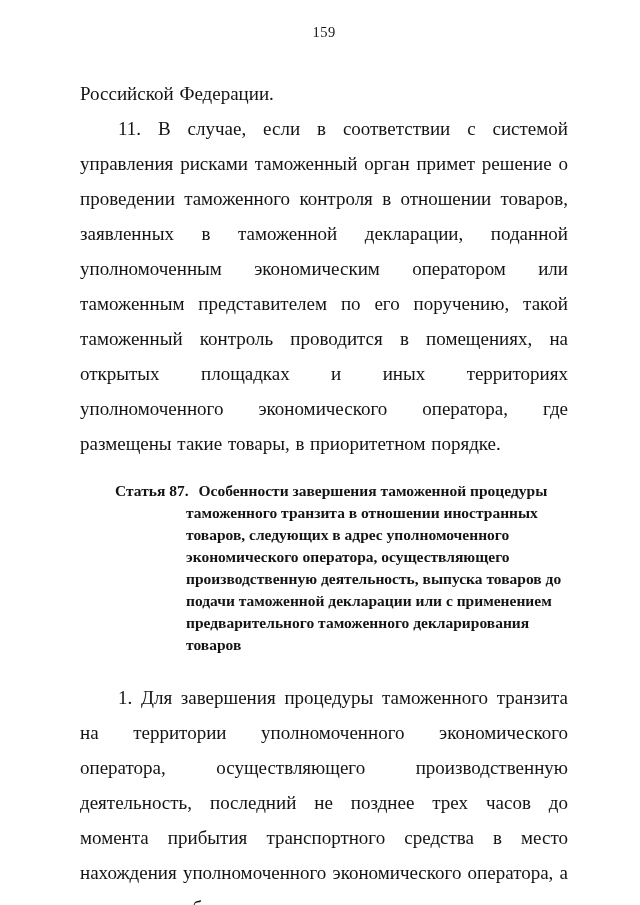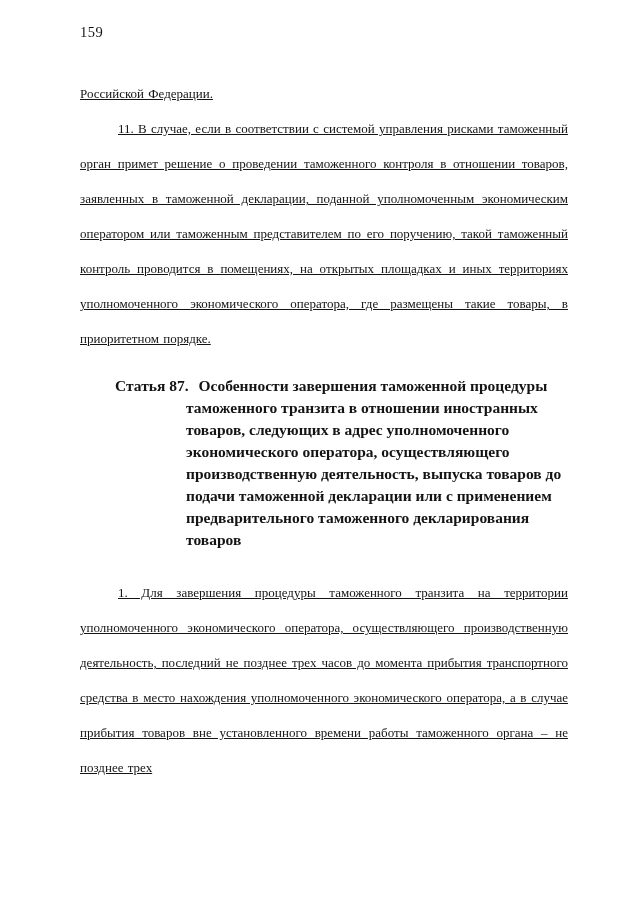--- a/index.html
+++ b/index.html
@@ -12,33 +12,32 @@
     color: #141414;
   }
   .page {
     width: 640px;
     height: 905px;
     background: #ffffff;
     padding: 22px 72px 0 80px;
     position: relative;
   }
   .page-number {
-    text-align: left;
+    text-align: center;
     font-size: 14.5px;
     line-height: 20px;
     margin-bottom: 34px;
     letter-spacing: 0.5px;
   }
   .para {
-    font-size: 13px;
+    font-size: 19px;
     line-height: 35px;
     text-align: justify;
     text-indent: 38px;
     word-spacing: 1px;
-    text-decoration: underline;
   }
   .para.no-indent {
     text-indent: 0;
   }
   .article-heading {
     font-weight: bold;
     font-size: 15.5px;
     line-height: 22px;
     padding-left: 106px;
     text-indent: -71px;

